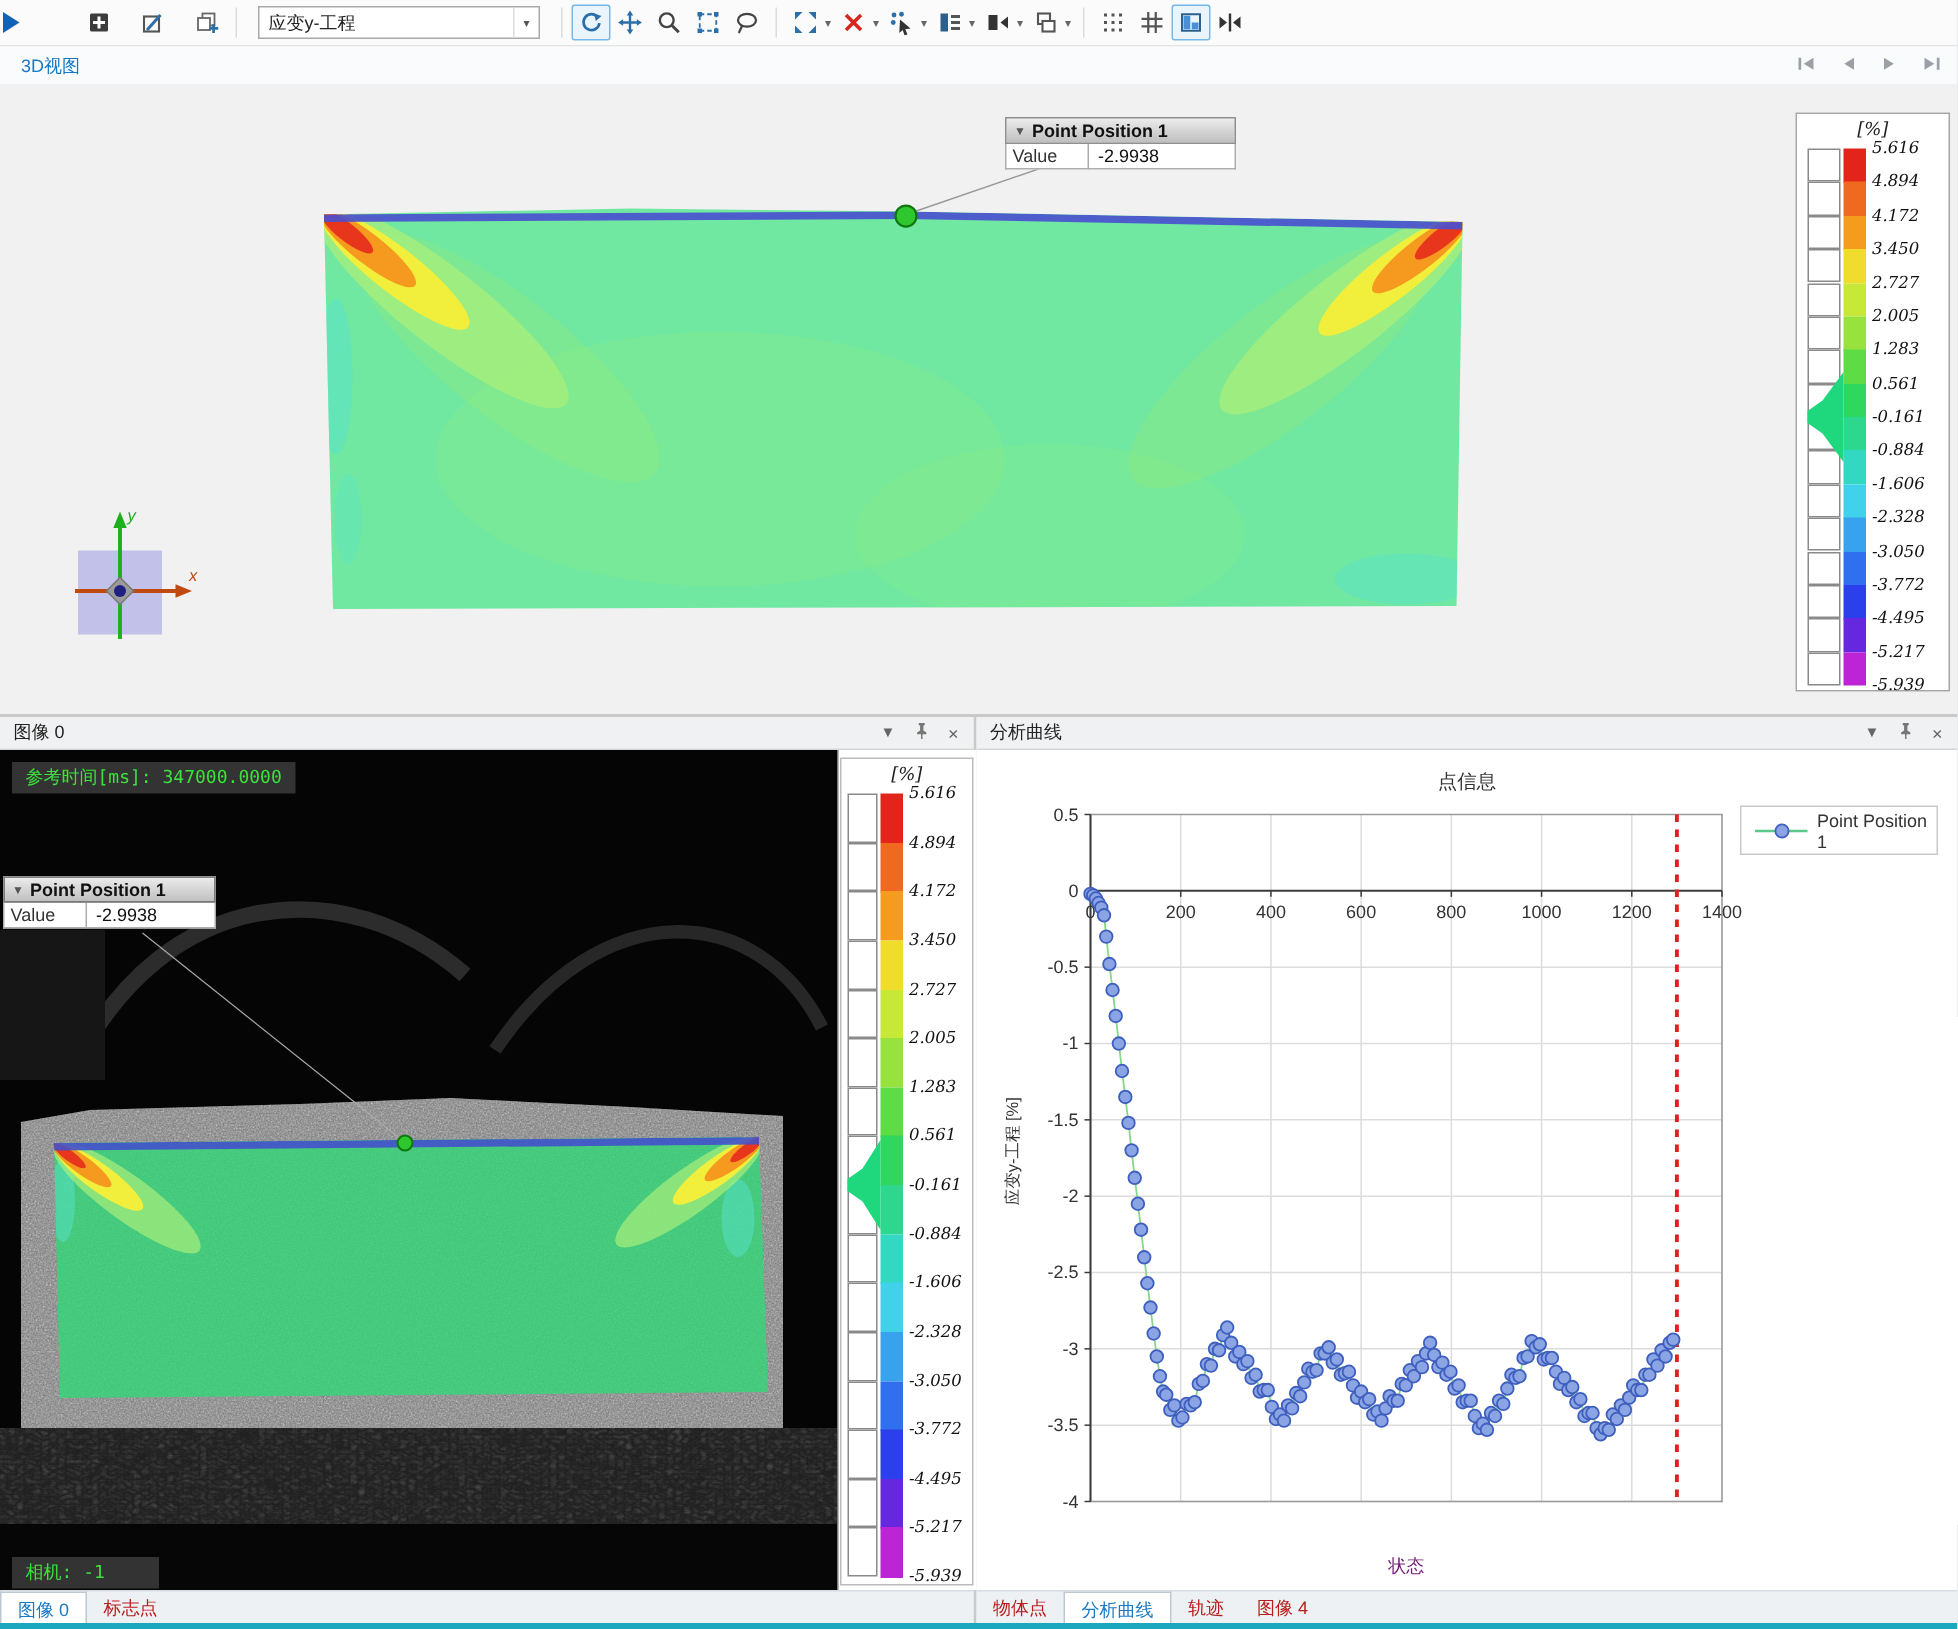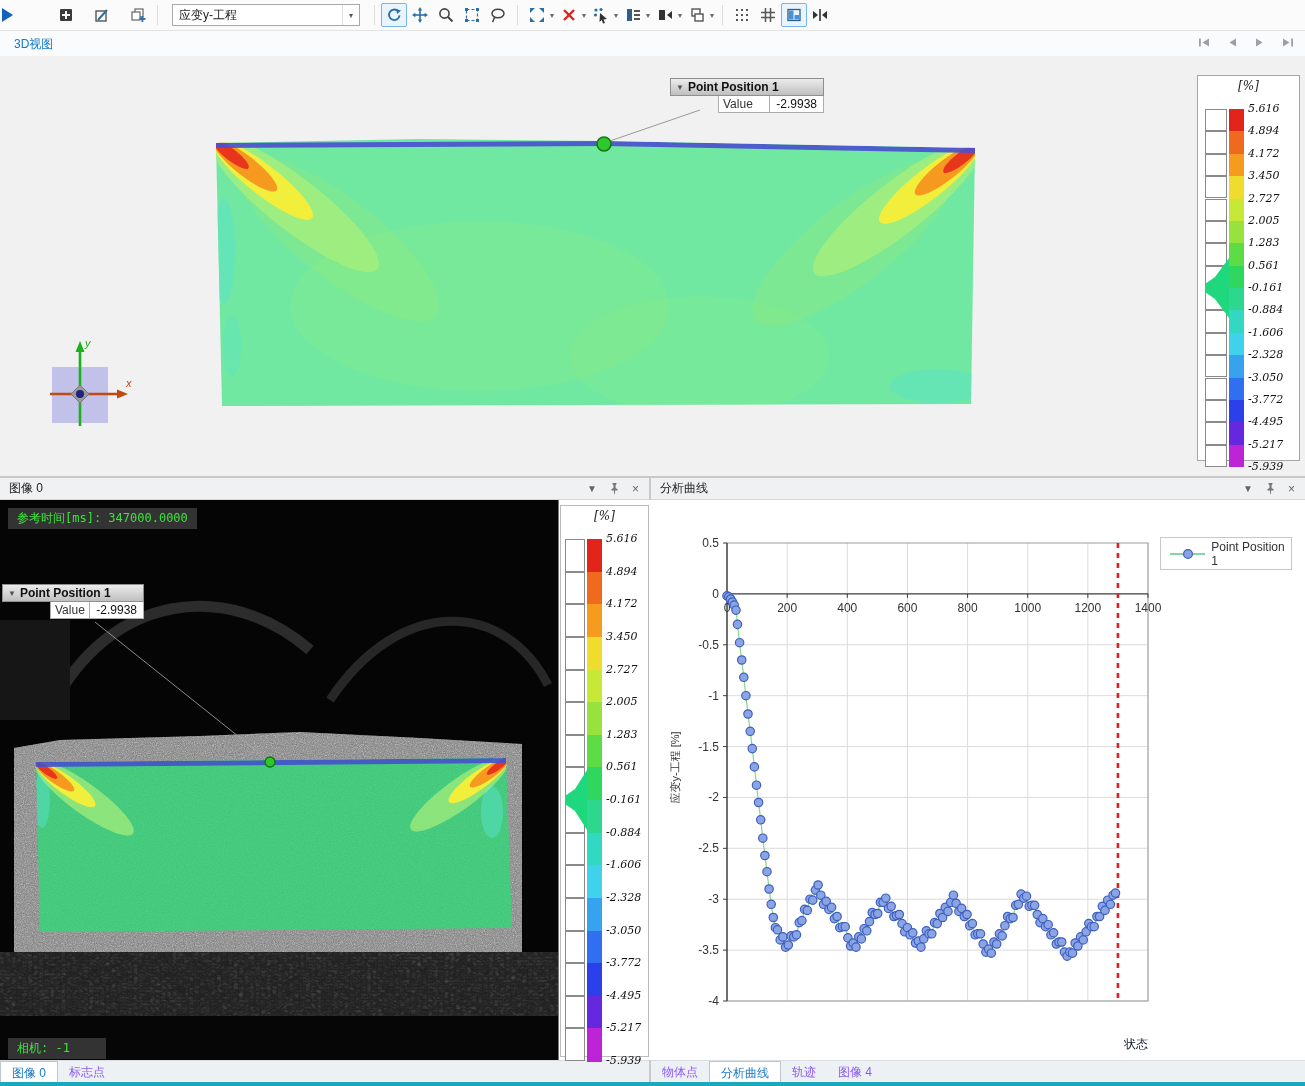--- a/index.html
+++ b/index.html
@@ -24,54 +24,54 @@
   #view-tab{position:absolute;left:6px;top:3px;padding:2px 8px;font-size:12px;color:#1779c4;}
   #nav-arrows{position:absolute;right:10px;top:5px;display:flex;gap:14px;}
   #nav-arrows span{display:flex;}
   
   #viewport{position:absolute;left:0;top:56px;width:1305px;height:420px;background:#f1f1f2;}
   
   .ptip{position:absolute;width:154px;z-index:30;font-size:12px;}
   .ptip-hd{background:linear-gradient(#ececec,#bfbfbf);border:1px solid #8f8f8f;padding:1px 5px;
            font-weight:bold;color:#111;display:flex;align-items:center;}
   .ptip-hd .caret{font-size:8px;color:#555;margin-right:4px;}
-  .ptip-row{display:flex;margin-left:48px;}
+  .ptip-row{display:flex;}
   .ptip-c1{width:46px;background:#fff;border:1px solid #adadad;border-top:none;padding:1px 4px;color:#333;}
   .ptip-c2{flex:1;background:#fff;border:1px solid #adadad;border-top:none;border-left:none;padding:1px 6px;color:#111;}
   
   .cb{position:absolute;background:#fff;border:1px solid #a6a6a6;z-index:20;}
   .cb-title{text-align:center;font:italic 12px "DejaVu Serif",serif;color:#222;padding-top:3px;}
-  .cb-body{position:relative;margin-top:16px;}
+  .cb-body{position:relative;margin-top:6px;}
   .cb-hist{position:absolute;background:#fff;border:1px solid #8a8a8a;box-sizing:border-box;margin:0;}
   .cb-seg{position:absolute;}
   .cb-tick{position:absolute;font:italic 11px "DejaVu Serif",serif;color:#111;white-space:nowrap;}
   .cb-spike{position:absolute;left:0;top:0;pointer-events:none;}
   
   .panel-hd{position:absolute;height:21px;background:#f0f1f2;border-bottom:1px solid #d7d7d7;
             font-size:12px;color:#222;display:flex;align-items:center;}
   .panel-hd .ttl{padding-left:9px;flex:1;}
   .panel-hd .hico{display:flex;align-items:center;gap:12px;padding-right:10px;color:#666;}
   .panel-hd .hico span{font-size:10px;line-height:1;}
   #img-body{position:absolute;left:0;top:500px;width:558px;height:560px;background:#000;overflow:hidden;}
   #img-cb-strip{position:absolute;left:558px;top:500px;width:92px;height:560px;background:#fff;border-left:1px solid #777;}
   .gbox{position:absolute;background:rgba(58,58,58,.88);color:#3ce23c;
         font:12px "DejaVu Sans Mono",monospace;padding:2px 9px;z-index:25;white-space:nowrap;}
   
   #curve-body{position:absolute;left:651px;top:500px;width:654px;height:560px;background:#fff;}
   #chart-title{position:absolute;left:0;top:12px;width:654px;text-align:center;font-size:13px;color:#333;}
   #chart-ylabel{position:absolute;left:-36px;top:260px;width:120px;text-align:center;font-size:11px;color:#333;
                 transform:rotate(-90deg);}
-  #chart-xlabel{position:absolute;left:76px;top:536px;width:421px;text-align:right;font-size:12px;color:#0f172a;}
+  #chart-xlabel{position:absolute;left:76px;top:536px;width:421px;text-align:center;font-size:12px;color:#701a75;}
   #chart-legend{position:absolute;left:509px;top:37px;width:132px;height:33px;border:1px solid #c9c9c9;
                 background:#fff;display:flex;align-items:center;padding-left:8px;box-sizing:border-box;font-size:12px;color:#333;}
   #chart-legend svg{margin-right:6px;}
   .tick{font:12px "Liberation Sans",sans-serif;fill:#333;}
   
   .tabbar{position:absolute;height:22px;background:#eef1f4;border-top:1px solid #d8dde1;display:flex;align-items:stretch;font-size:12px;}
-  .tabbar .tb{padding:3px 11px;color:#8b5cf6;}
+  .tabbar .tb{padding:3px 11px;color:#b91c1c;}
   .tabbar .tb.on{background:#fff;border:1px solid #bcc7cf;border-bottom:none;color:#1779c4;}
   #statusbar{position:absolute;left:0;top:1082px;width:1305px;height:4px;background:#1ba7bd;}
   .vsep{position:absolute;background:#c9c9c9;}
 </style>
 </head>
 <body>
 
 <div id="app">
 
   <div id="toolbar">
@@ -564,20 +564,21 @@
     <span class="hico">
       <span>▼</span>
       <span><svg width="11" height="12">
             <path d="M3.5 1h4v1.2L6.6 3v3l2 1.3v1.2H6v3.2H5V8.5H2.4V7.3L4.4 6V3L3.5 2.2z" fill="#777"></path>
           </svg></span>
       <span style="font-size:12px;">×</span>
     </span>
   </div>
 
   <div id="curve-body">
+    <div id="chart-title">点信息</div>
     <div id="chart-ylabel">应变y-工程 [%]</div>
     <div id="chart-xlabel">状态</div>
     <div id="chart-legend">
       <svg width="38" height="12">
           <line x1="1" y1="6" x2="37" y2="6" stroke="#5cc88a" stroke-width="1.6"></line>
           <circle cx="19" cy="6" r="4.4" fill="#8aa4e4" stroke="#3f5fbf" stroke-width="1.2"></circle>
         </svg>
       <span>Point Position 1</span>
     </div>
     <svg id="chart-svg" width="654" height="560">

